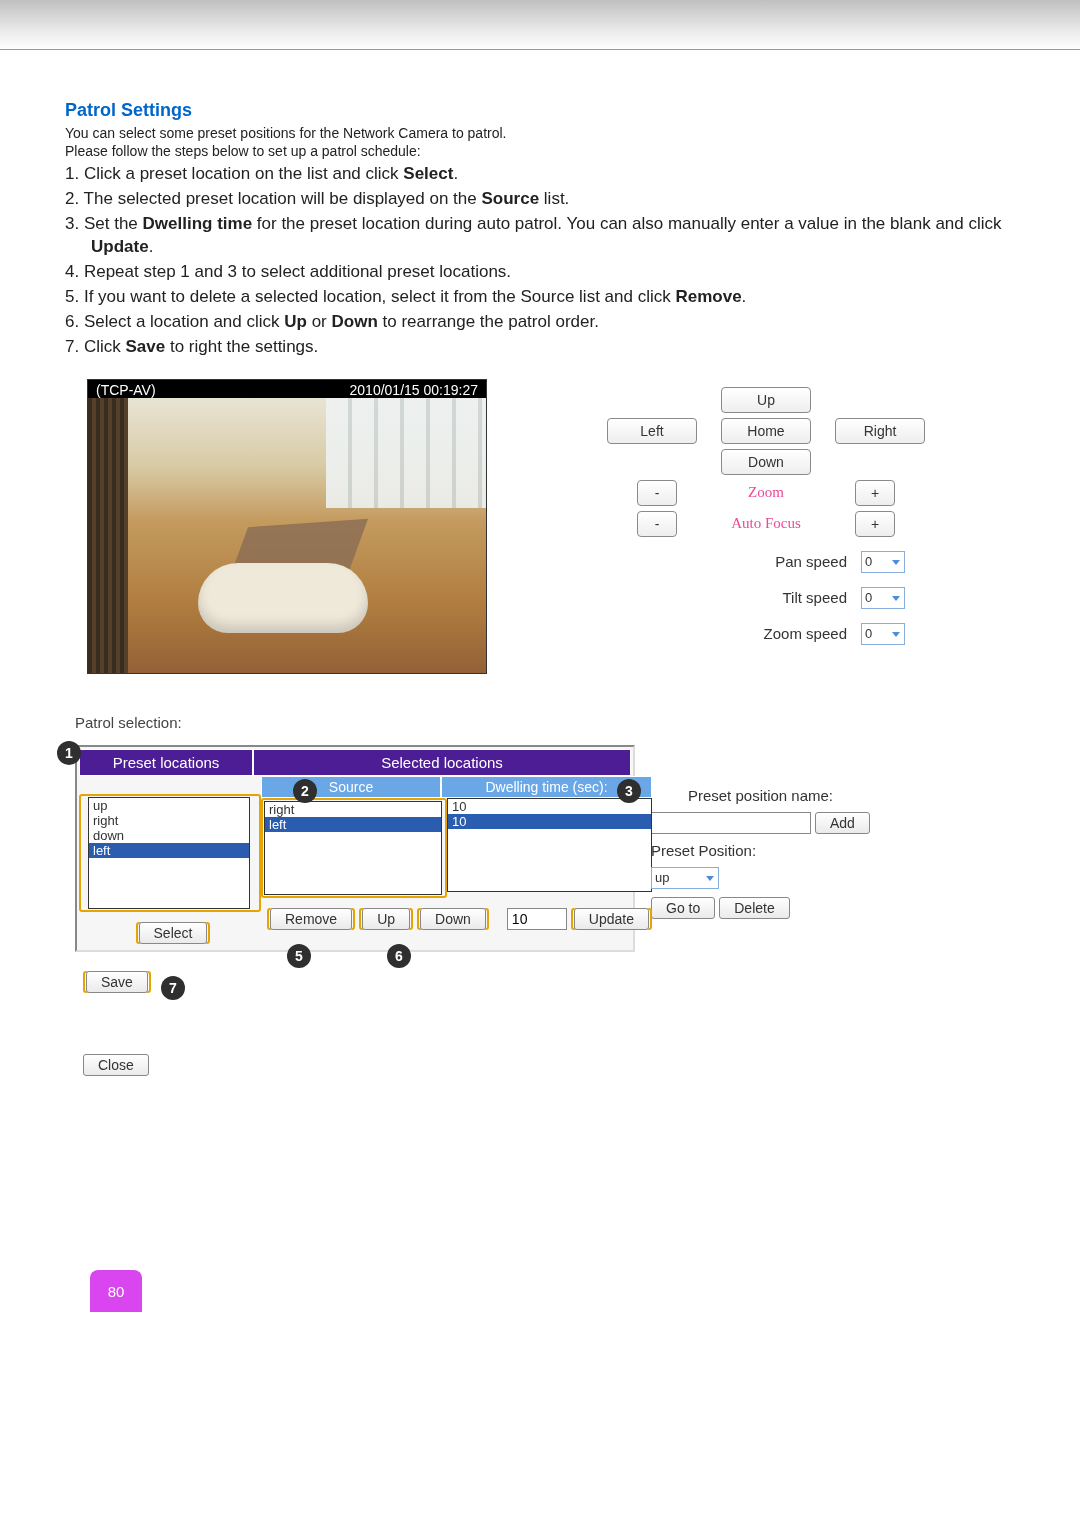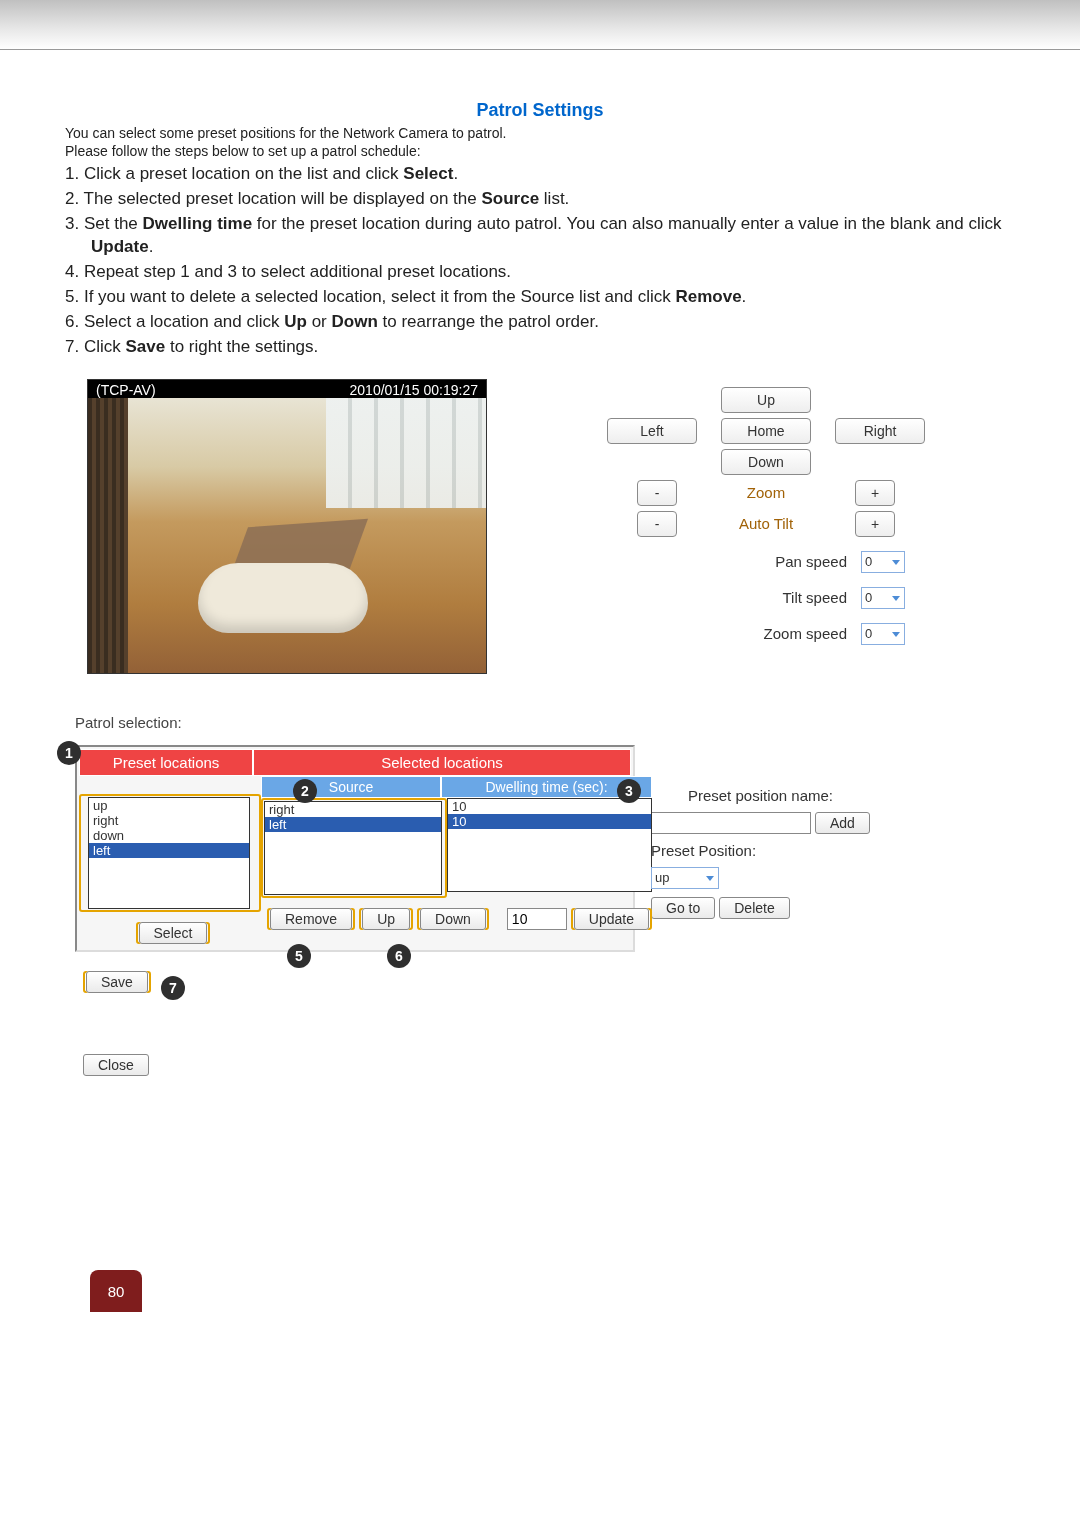--- a/index.html
+++ b/index.html
@@ -23,21 +23,20 @@
     margin-bottom: 50px;
   }
   .content {
     padding: 0 65px 0 65px;
   }
   .section-title {
     color: #0066cc;
     font-weight: bold;
     font-size: 18px;
     margin: 0 0 4px 0;
-    text-align: center;
   }
   .intro, .steps-intro {
     font-size: 14px;
     color: #222;
     margin: 0 0 2px 0;
   }
   ol.steps {
     list-style: none;
     padding: 0;
     margin: 4px 0 20px 0;
@@ -133,21 +132,22 @@
     display: inline-flex;
     align-items: center;
     justify-content: center;
     cursor: pointer;
   }
   .btn.sm { min-width: 40px; }
   .zoom-label, .af-label {
     width: 130px;
     text-align: center;
     font-size: 15px;
-    color: #a16207;
+    color: #ec4899;
+    font-family: Liberation Serif, serif;
   }
   .speed-row {
     display: flex;
     justify-content: flex-end;
     align-items: center;
     gap: 14px;
     margin: 14px 110px 0 0;
     font-size: 15px;
   }
   .sel {
@@ -185,21 +185,21 @@
     border: 2px inset #dcdcdc;
     background: #f6f6f6;
     width: 560px;
     padding: 2px 2px 6px 2px;
     position: relative;
   }
   .col-headers {
     display: flex;
   }
   .hdr {
-    background: #ef4444;
+    background: #4c1d95;
     color: #fff;
     font-size: 15px;
     text-align: center;
     padding: 4px 0;
     border: 1px solid #fff;
   }
   .hdr.preset { width: 174px; }
   .hdr.selected { flex: 1; }
   .sub-row {
     display: flex;
@@ -293,21 +293,21 @@
   .save-row, .close-row {
     margin: 18px 0 0 18px;
   }
   .save-row .ring { display: inline-block; }
   .page-badge {
     position: absolute;
     left: 90px;
     bottom: 215px;
     width: 52px;
     height: 42px;
-    background: #7f1d1d;
+    background: #d946ef;
     color: #fff;
     border-radius: 8px 8px 0 0;
     display: flex;
     align-items: center;
     justify-content: center;
     font-size: 15px;
   }
 </style>
 </head>
 <body>
@@ -354,21 +354,21 @@
         <div class="ptz-row">
             <span class="btn">Down</span>
           </div>
         <div class="ptz-row">
           <span class="btn sm">-</span>
           <span class="zoom-label">Zoom</span>
           <span class="btn sm">+</span>
         </div>
         <div class="ptz-row">
           <span class="btn sm">-</span>
-          <span class="af-label">Auto Tilt</span>
+          <span class="af-label">Auto Focus</span>
           <span class="btn sm">+</span>
         </div>
 
         <div class="speed-row">
           <span>Pan speed</span>
           <span class="sel">0</span>
         </div>
         <div class="speed-row">
           <span>Tilt speed</span>
           <span class="sel">0</span>

